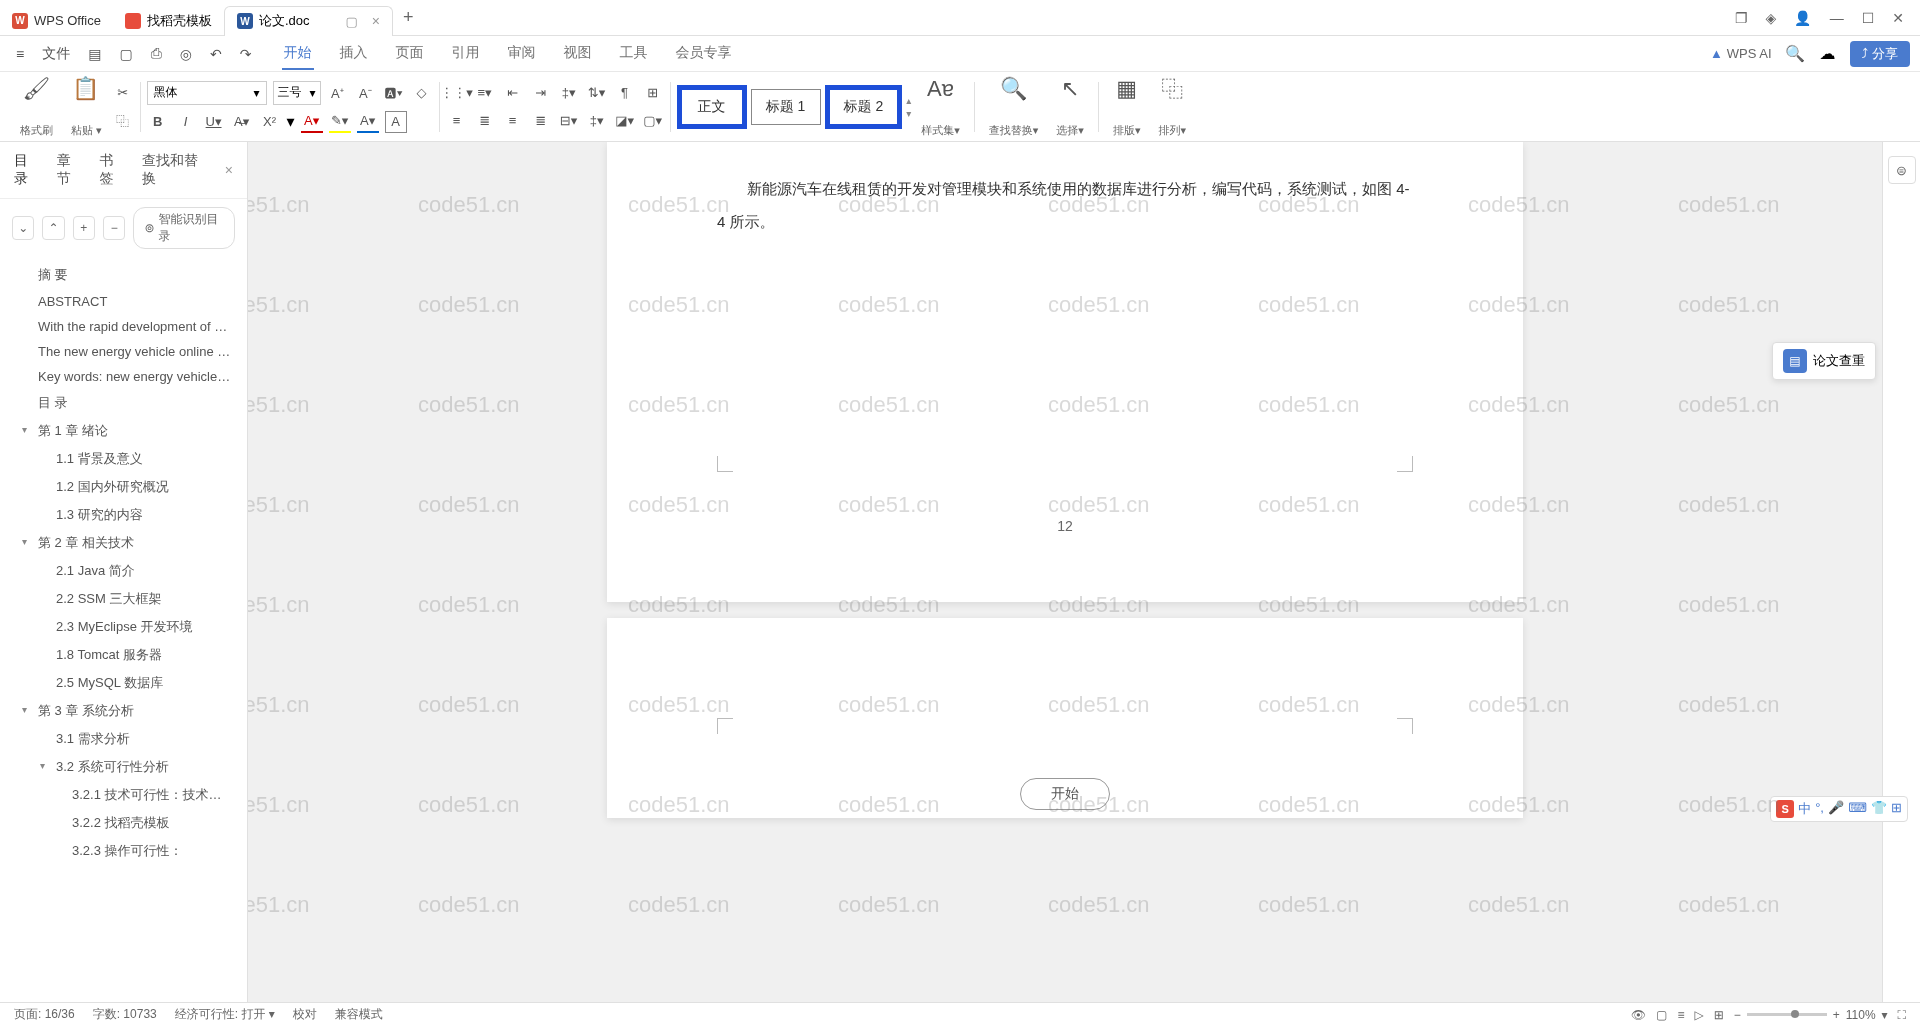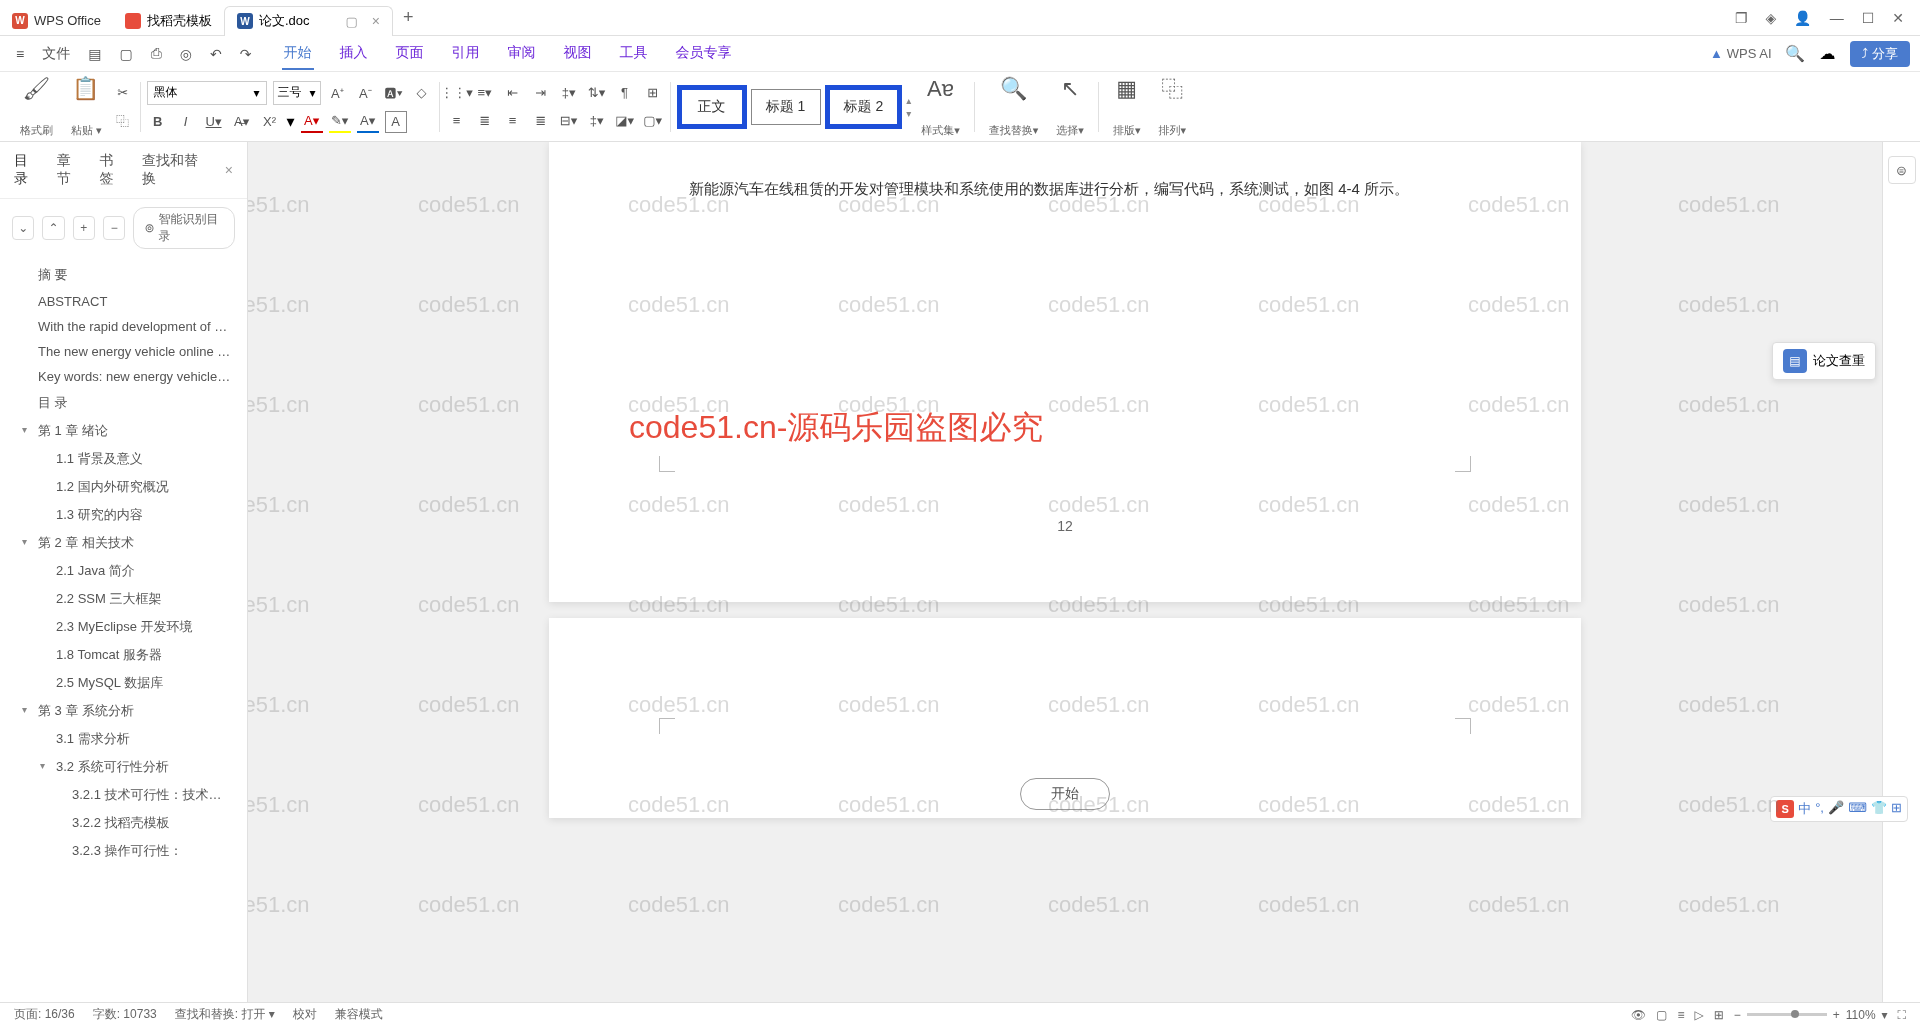--- a/index.html
+++ b/index.html
@@ -16,21 +16,21 @@
 .tab .close { color: #999; margin-left: 8px; font-size: 14px; }
 .tab-add { padding: 0 10px; font-size: 18px; color: #666; }
 .titlebar-right { margin-left: auto; display: flex; gap: 18px; padding-right: 16px; color: #666; font-size: 14px; }
 .titlebar-right span { cursor: pointer; }
 
 
 .menubar { height: 36px; background: #fff; display: flex; align-items: center; padding: 0 10px; border-bottom: 1px solid #e8e8e8; gap: 4px; }
 .menu-left { display: flex; align-items: center; gap: 6px; }
 .menu-left .mi { padding: 4px 6px; color: #555; font-size: 14px; }
 .menu-tabs { display: flex; gap: 24px; margin-left: 20px; }
-.menu-tab { font-size: 14px; color: #6d28d9; padding: 6px 2px; }
+.menu-tab { font-size: 14px; color: #737373; padding: 6px 2px; }
 .menu-tab.active { color: #4a7bce; border-bottom: 2px solid #4a7bce; font-weight: 500; }
 .menu-right { margin-left: auto; display: flex; align-items: center; gap: 14px; }
 .wps-ai { display: flex; align-items: center; gap: 4px; font-size: 13px; color: #666; }
 .share-btn { background: #4a7bce; color: #fff; padding: 4px 12px; border-radius: 4px; font-size: 13px; display: flex; align-items: center; gap: 4px; }
 
 
 .ribbon { height: 70px; background: #fff; display: flex; align-items: center; padding: 4px 12px; border-bottom: 1px solid #e0e0e0; gap: 2px; }
 .rgroup { display: flex; flex-direction: column; align-items: center; padding: 0 8px; height: 62px; justify-content: space-between; }
 .rgroup .ico { font-size: 22px; color: #555; }
 .rgroup .lbl { font-size: 11px; color: #666; }
@@ -57,21 +57,21 @@
 .toc { overflow-y: auto; flex: 1; padding: 4px 0; }
 .toc-item { padding: 5px 14px 5px 42px; font-size: 13px; color: #555; white-space: nowrap; overflow: hidden; text-overflow: ellipsis; position: relative; cursor: pointer; }
 .toc-item.l1 { padding-left: 38px; }
 .toc-item.l2 { padding-left: 56px; }
 .toc-item.l3 { padding-left: 72px; }
 .toc-item .exp { position: absolute; left: 22px; top: 7px; font-size: 10px; color: #888; }
 .toc-item.l2 .exp { left: 40px; }
 
 
 .docarea { flex: 1; background: #f0f0f0; overflow: auto; position: relative; display: flex; flex-direction: column; align-items: center; padding: 0 0 20px 0; }
-.page { width: 1032px; background: #fff; box-shadow: 0 2px 8px rgba(0,0,0,0.1); margin-bottom: 16px; position: relative; }
+.page { width: 916px; background: #fff; box-shadow: 0 2px 8px rgba(0,0,0,0.1); margin-bottom: 16px; position: relative; }
 .page1 { height: 460px; padding: 30px 110px 40px 110px; font-size: 15px; line-height: 2.2; color: #333; }
 .page1 .para { text-indent: 2em; }
 .pagenum { text-align: center; font-size: 14px; color: #666; position: absolute; bottom: 60px; left: 0; right: 0; }
 .page2 { height: 200px; padding: 100px 110px 20px 110px; }
 .startbtn { border: 1px solid #999; border-radius: 20px; padding: 6px 30px; font-size: 14px; color: #555; display: inline-block; position: absolute; left: 50%; transform: translateX(-50%); bottom: 8px; }
 .page-corner { position: absolute; width: 16px; height: 16px; border: 1px solid #bbb; }
 .page-corner.bl { left: 110px; bottom: 130px; border-top: none; border-right: none; }
 .page-corner.br { right: 110px; bottom: 130px; border-top: none; border-left: none; }
 .page-corner.tl2 { left: 110px; top: 100px; border-bottom: none; border-right: none; }
 .page-corner.tr2 { right: 110px; top: 100px; border-bottom: none; border-left: none; }
@@ -370,21 +370,20 @@
         <span class="wm" style="top: 750px; left: 170px;">code51.cn</span>
         <span class="wm" style="top: 750px; left: 380px;">code51.cn</span>
         <span class="wm" style="top: 750px; left: 590px;">code51.cn</span>
         <span class="wm" style="top: 750px; left: 800px;">code51.cn</span>
         <span class="wm" style="top: 750px; left: 1010px;">code51.cn</span>
         <span class="wm" style="top: 750px; left: 1220px;">code51.cn</span>
         <span class="wm" style="top: 750px; left: 1430px;">code51.cn</span>
       </div>
     <div class="page page1">
       <p class="para">新能源汽车在线租赁的开发对管理模块和系统使用的数据库进行分析，编写代码，系统测试，如图 4-4 所示。</p>
-      <div class="watermark" style="top:250px;left:80px">code51.cn-源码乐园盗图必究</div>
       <div class="pagenum">12</div>
       <div class="page-corner bl"></div>
       <div class="page-corner br"></div>
     </div>
     <div class="page page2">
       <div class="page-corner tl2"></div>
       <div class="page-corner tr2"></div>
       <div class="startbtn">开始</div>
     </div>
   </div>
@@ -404,21 +403,21 @@
     <span>🎤</span>
     <span>⌨</span>
     <span>👕</span>
     <span>⊞</span>
   </div>
 </div>
 
 <div class="statusbar">
   <span>页面: 16/36</span>
   <span>字数: 10733</span>
-  <span><span>查找和替换: 打开</span> ▾</span>
+  <span><span>经济可行性: 打开</span> ▾</span>
   <span>校对</span>
   <span>兼容模式</span>
   <div class="right">
     <span>👁</span>
     <span>▢</span>
     <span>≡</span>
     <span>▷</span>
     <span>⊞</span>
     <div class="zoom">
       <span>−</span>

